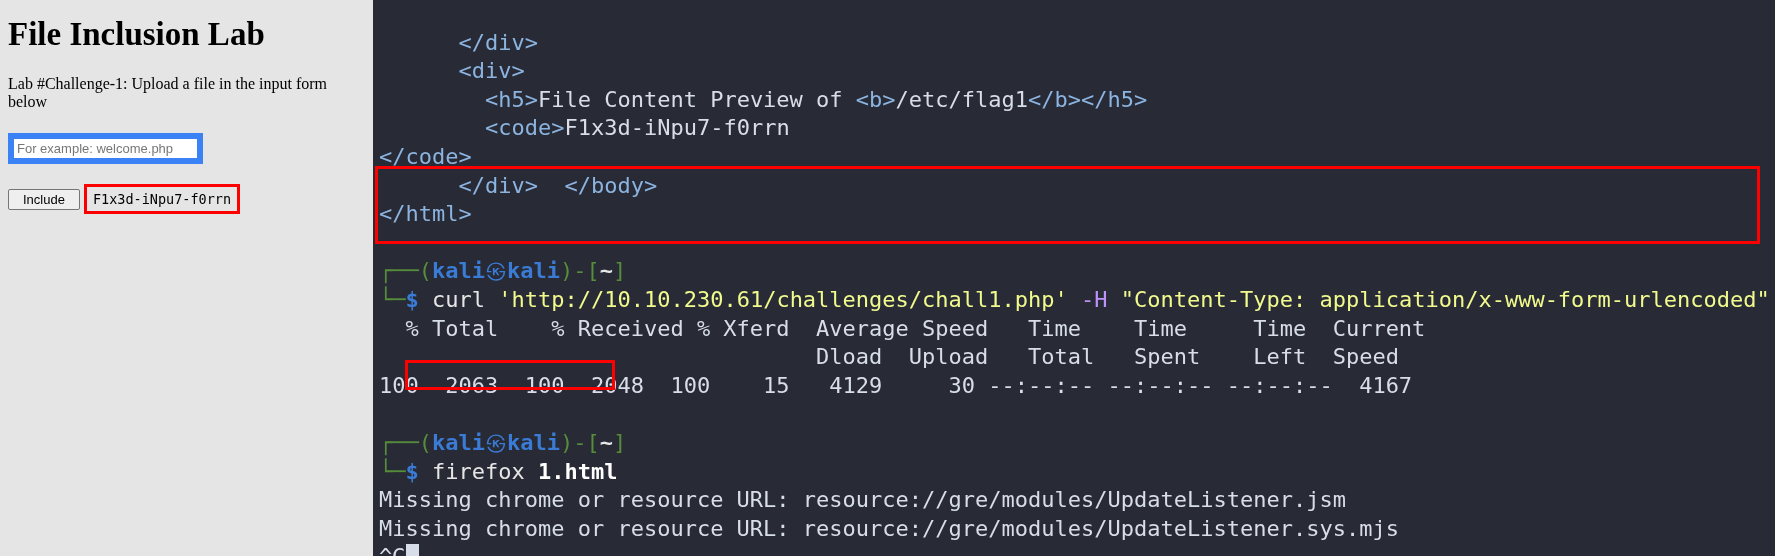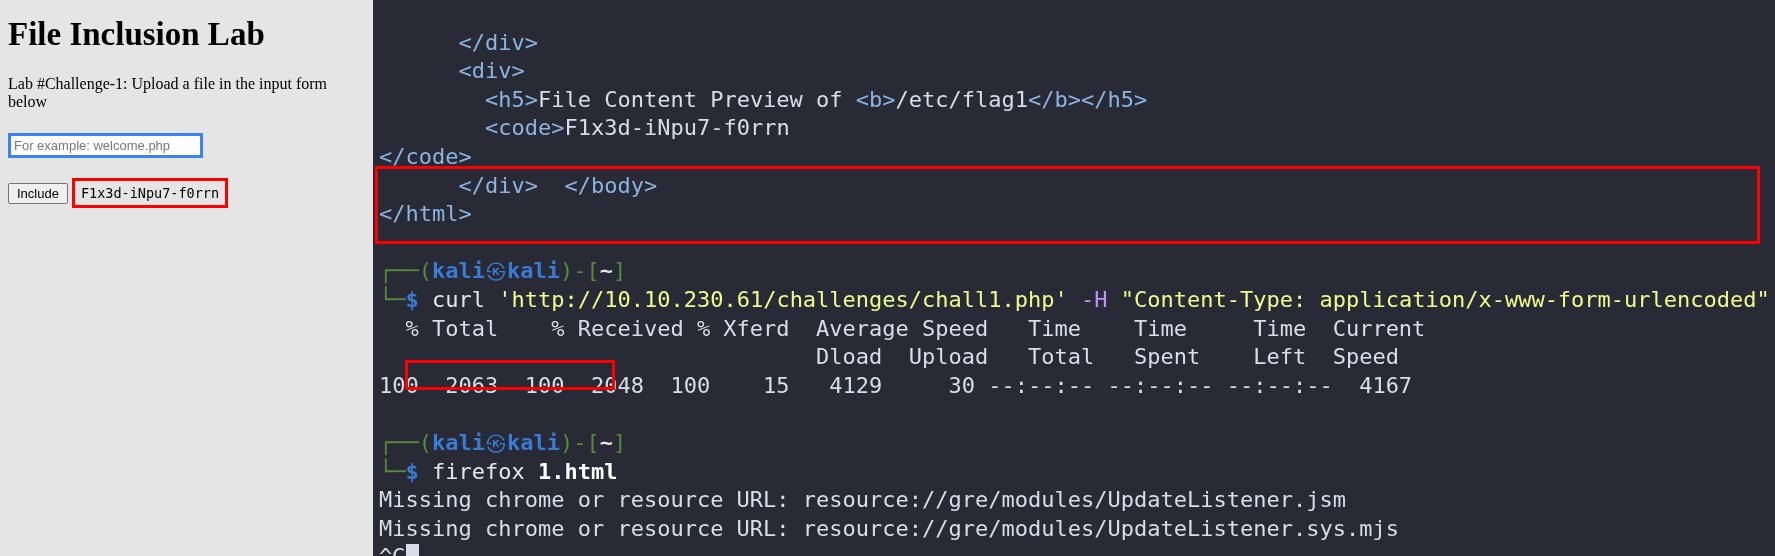--- a/index.html
+++ b/index.html
@@ -21,30 +21,30 @@
   }
   .left-pane h1 { font-size: 33px; font-weight: bold; margin: 8px 0 22px 0; }
   .lab-line { font-size: 16px; margin-bottom: 22px; }
   .broken-line { font-size: 16px; margin-bottom: 2px; }
   .file-name-label { font-size: 16px; margin-bottom: 4px; display: block; }
   .file-input {
     font-family: Arial, sans-serif;
     font-size: 13px;
     padding: 2px 3px;
     width: 195px;
-    border: 3px solid #3b82f6;
+    border: 6px solid #3b82f6;
     background: #fff;
     display: block;
     margin-bottom: 6px;
   }
   .file-input::placeholder { color: #777; }
   .include-btn {
     font-family: Arial, sans-serif;
     font-size: 13px;
-    padding: 2px 8px;
+    padding: 2px 14px;
     background: #efefef;
     border: 1px solid #767676;
     border-radius: 2px;
     cursor: pointer;
   }
   .sect-h { font-size: 17px; font-weight: bold; margin-top: 22px; margin-bottom: 14px; }
   .mono-small {
     font-family: "DejaVu Sans Mono", Menlo, Consolas, monospace;
     font-size: 12.5px;
     color: #222;

